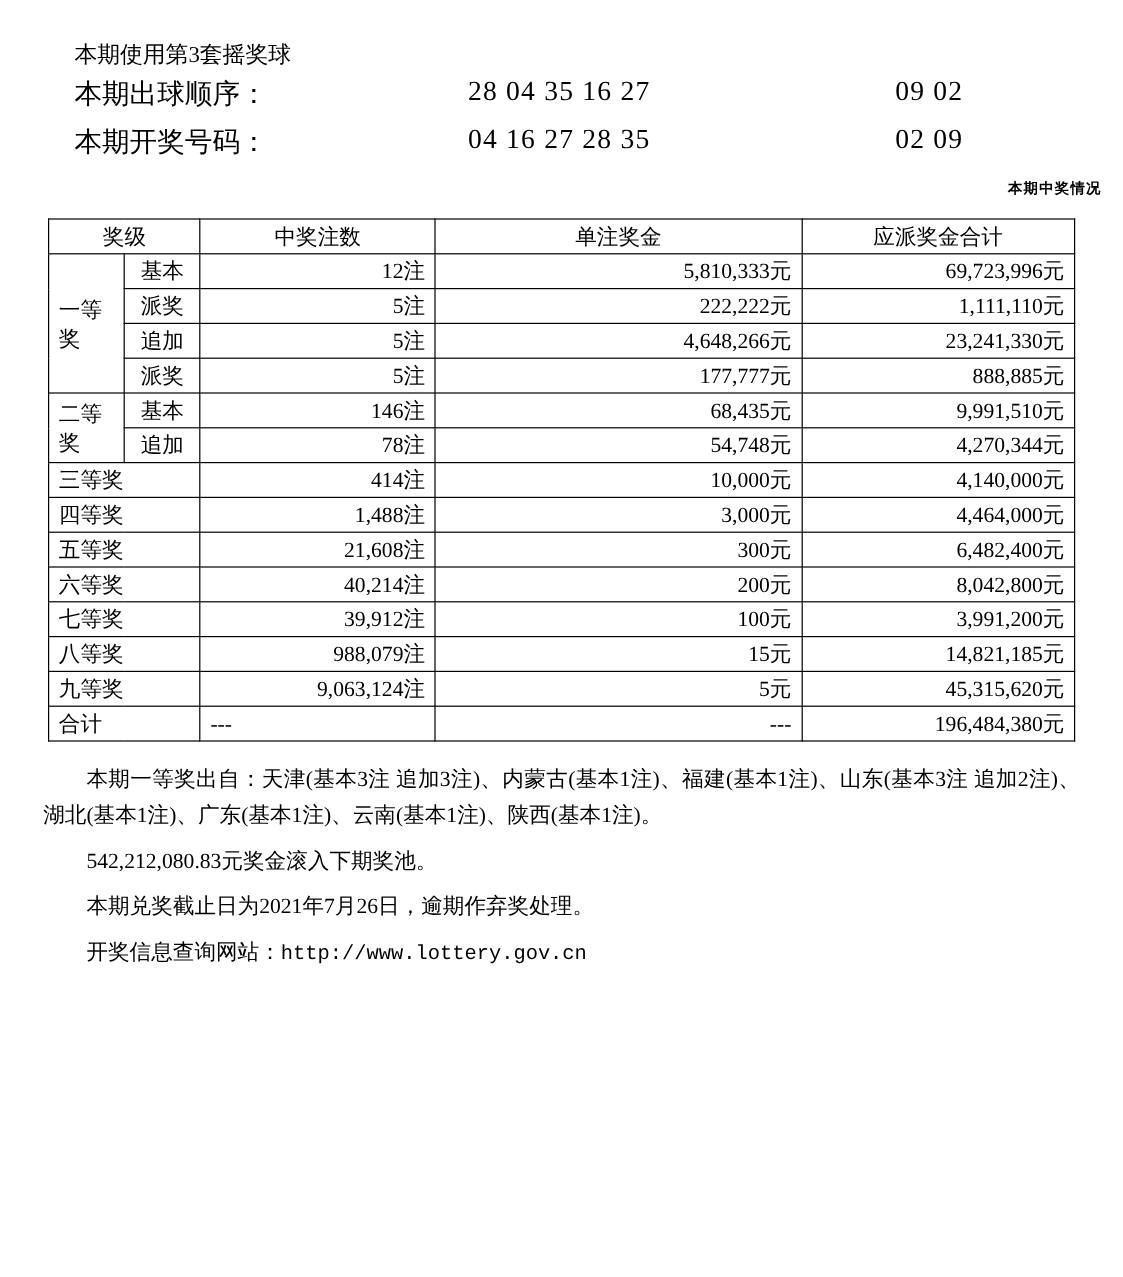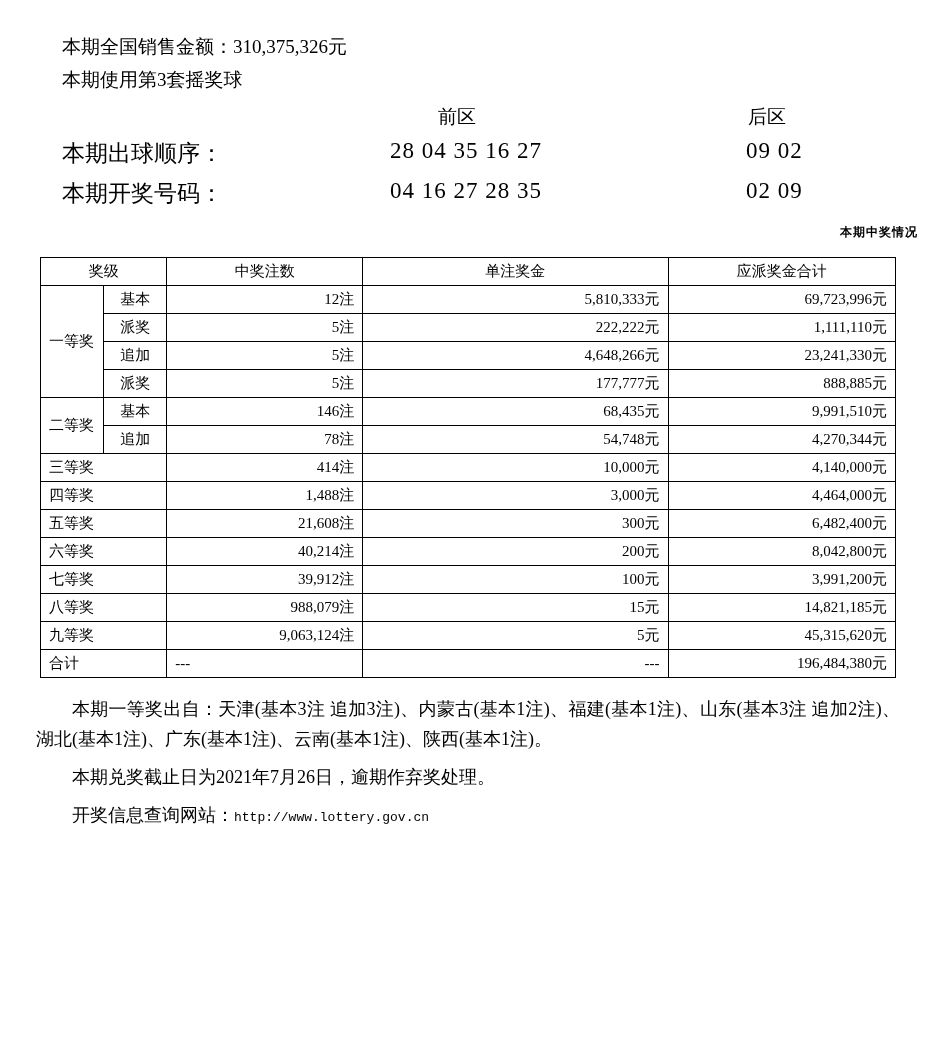--- a/index.html
+++ b/index.html
@@ -68,21 +68,21 @@
     text-align: right;
     font-size: 12px;
     font-weight: bold;
     margin: 6px 0 8px 0;
     letter-spacing: 1px;
   }
   table.prize {
     border-collapse: collapse;
     width: 856px;
     margin: 16px auto;
-    font-size: 15px;
+    font-size: 18px;
     table-layout: fixed;
   }
   table.prize th, table.prize td {
     border: 1px solid #000000;
     padding: 2px 8px;
     height: 28px;
     box-sizing: border-box;
   }
   table.prize th {
     text-align: center;
@@ -103,35 +103,30 @@
     line-height: 30px;
     margin: 8px 18px 0 18px;
     text-indent: 36px;
     text-align: justify;
   }
   .para.mono-url {
     text-indent: 36px;
   }
   .mono {
     font-family: "Liberation Mono", "DejaVu Sans Mono", monospace;
-    font-size: 13px;
+    font-size: 17px;
   }
 </style>
 </head>
 <body>
 
 <div class="page">
 
-  <div class="hdr-line">本期全国销售金额：310,375,326元</div>
   <div class="hdr-line">本期使用第3套摇奖球</div>
 
-  <div class="zone-head">
-    <span class="front">前区</span>
-    <span class="back">后区</span>
-  </div>
 
   <div class="ball-row">
     <span class="lbl">本期出球顺序：</span>
     <span class="front-nums">28  04  35  16  27</span>
     <span class="back-nums">09  02</span>
   </div>
 
   <div class="ball-row">
     <span class="lbl">本期开奖号码：</span>
     <span class="front-nums">04  16  27  28  35</span>
@@ -236,16 +231,17 @@
         <td class="c-level center" colspan="2">合计</td>
         <td class="c-count center">---</td>
         <td class="c-each">---</td>
         <td class="c-total">196,484,380元</td>
       </tr>
     </tbody>
   </table>
 
 
   <div class="para">本期一等奖出自：天津(基本3注 追加3注)、内蒙古(基本1注)、福建(基本1注)、山东(基本3注 追加2注)、湖北(基本1注)、广东(基本1注)、云南(基本1注)、陕西(基本1注)。</div>
+  <div class="para">542,212,080.83元奖金滚入下期奖池。</div>
   <div class="para">本期兑奖截止日为2021年7月26日，逾期作弃奖处理。</div>
   <div class="para mono-url"><span>开奖信息查询网站：</span><span class="mono">http://www.lottery.gov.cn</span></div>
 
 </div>
 
 </body></html>

